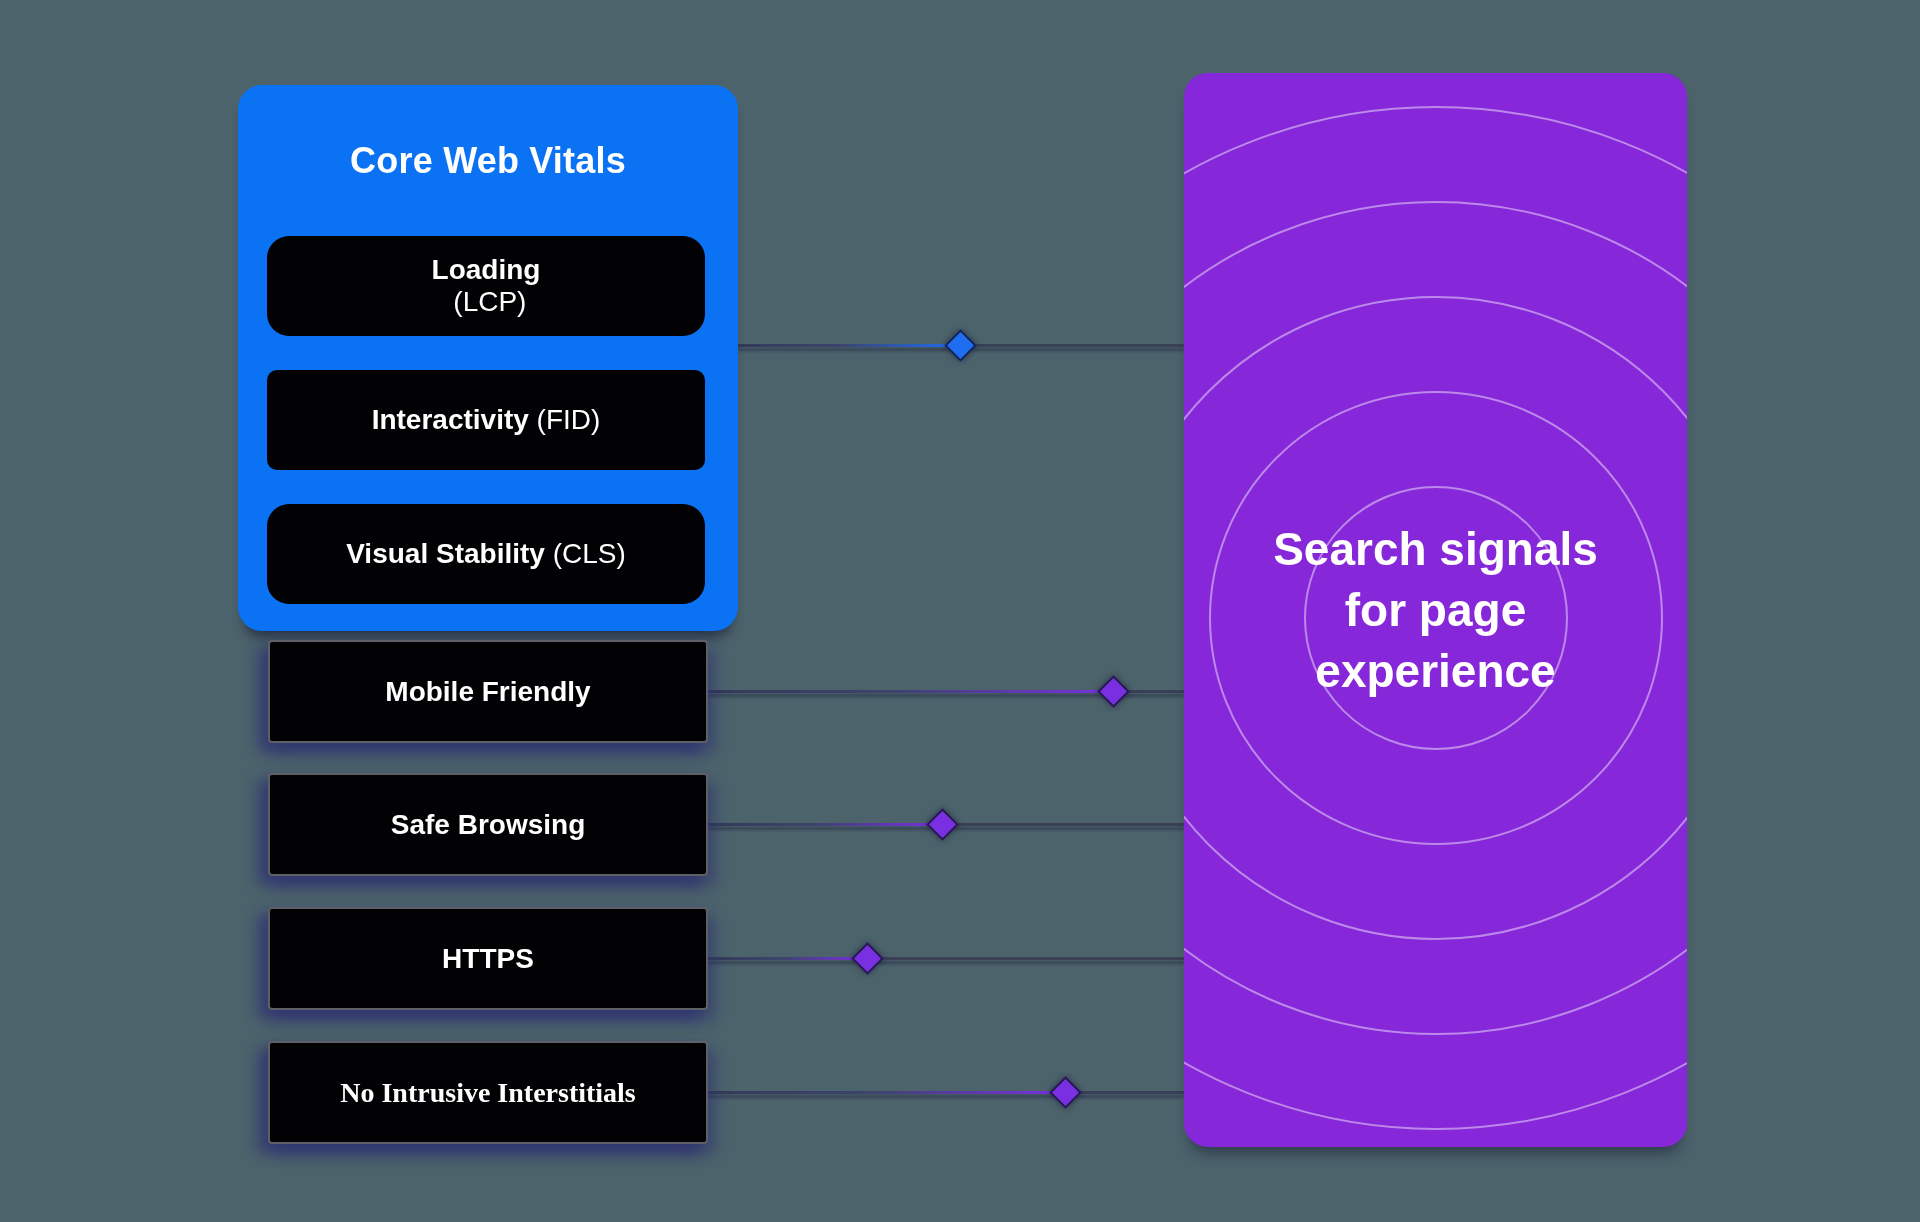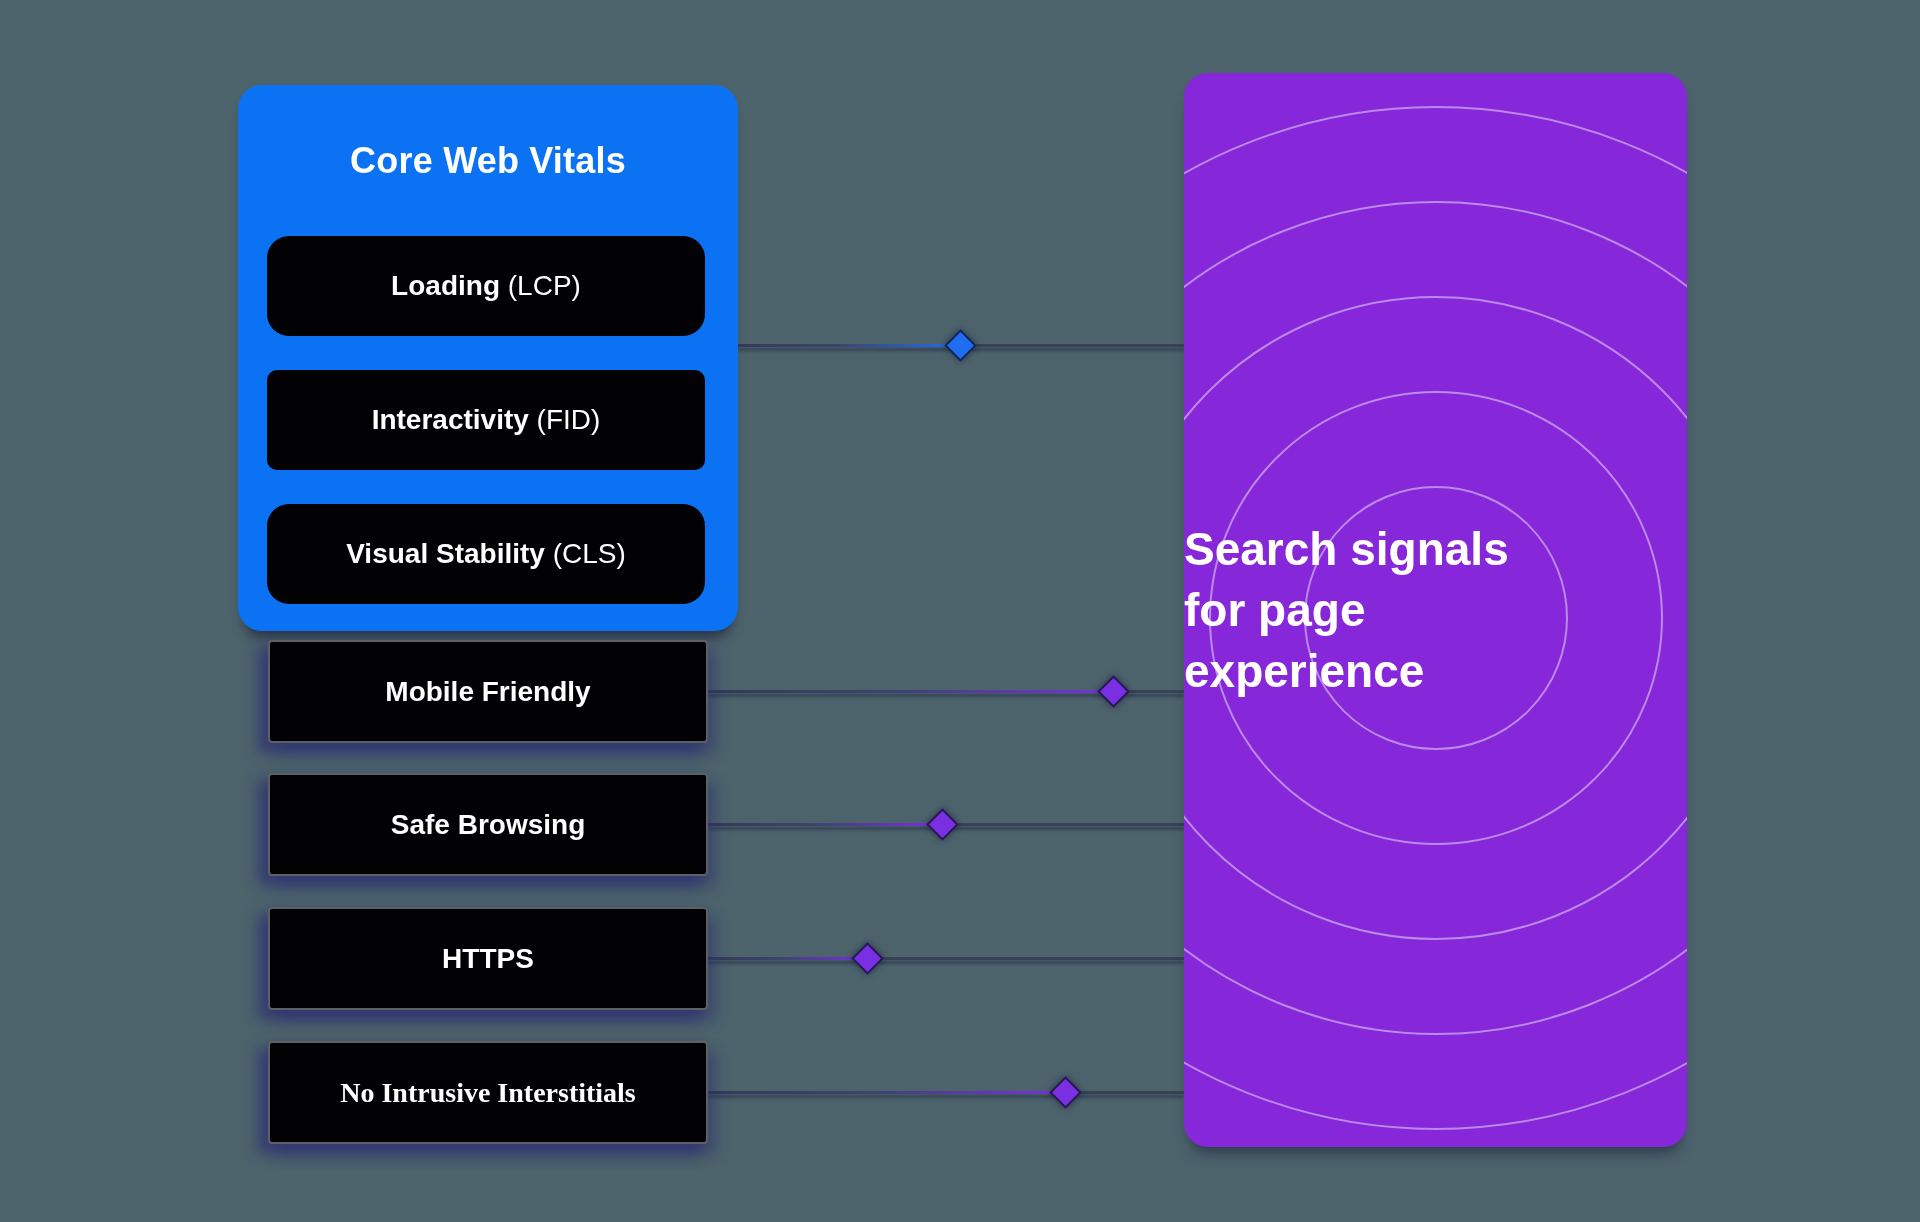--- a/index.html
+++ b/index.html
@@ -132,20 +132,21 @@
     top: 545px;
     transform: translate(-50%, -50%);
     border-radius: 50%;
     border: 2px solid var(--c-ripple-line, rgba(255,255,255,0.45));
   }
   .target-title {
     position: absolute;
     left: 0;
     top: 446px;
     width: 100%;
+    text-align: center;
     color: var(--c-text, #ffffff);
     font-size: 46px;
     font-weight: 700;
     line-height: 61px;
   }
 </style>
 </head>
 <body>
 
 <div class="stage">
@@ -176,21 +177,21 @@
 
   <div class="connector accent-purple" style="left:708px; top:1091px; width:476px;">
     <div class="seg seg-left" style="width:357px;"></div>
     <div class="seg seg-right" style="left:357px; right:0;"></div>
     <div class="diamond" style="left:346px;"></div>
   </div>
 
   <div class="core-panel">
     <div class="core-title">Core Web Vitals</div>
 
-    <div class="core-pill" style="top:151px;">
+    <div class="core-pill" style="top:151px;flex-direction:column;">
       <span class="lbl">Loading</span><span class="code"> (LCP)</span>
     </div>
     <div class="core-pill" style="top:285px;border-radius:10px;">
       <span class="lbl">Interactivity</span><span class="code"> (FID)</span>
     </div>
     <div class="core-pill" style="top:419px;">
       <span class="lbl">Visual Stability</span><span class="code"> (CLS)</span>
     </div>
   </div>
 

